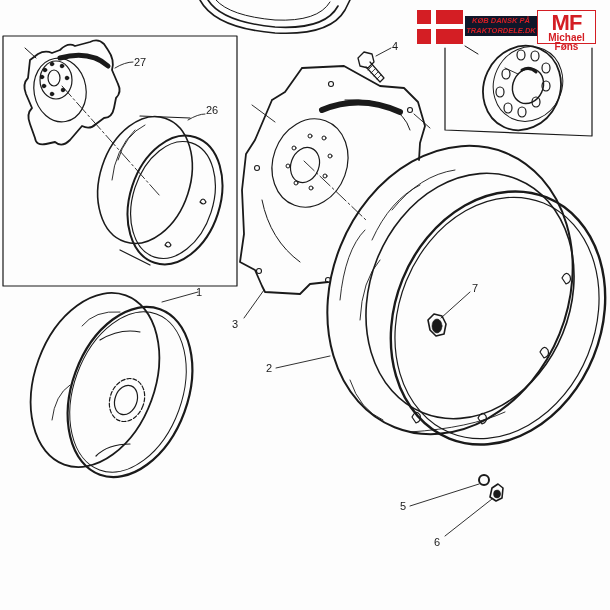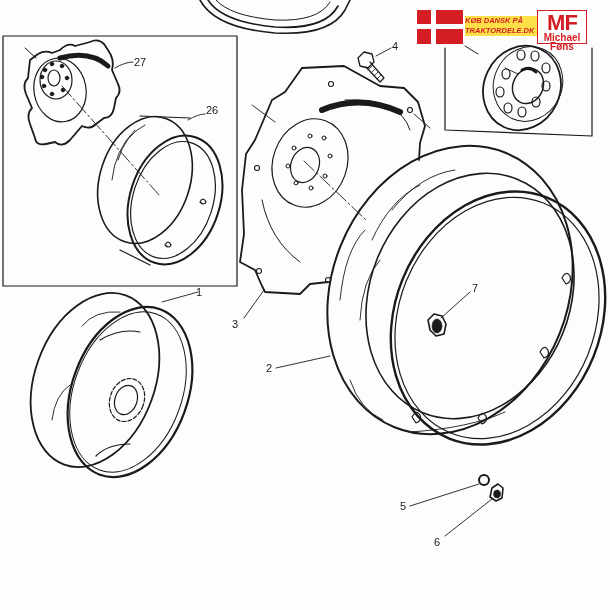--- a/index.html
+++ b/index.html
@@ -52,28 +52,28 @@
     .banner-text {
       position: absolute;
       left: 465px; top: 16px;
       width: 72px;
       font-family: "Liberation Sans", sans-serif;
       font-weight: bold;
       font-style: italic;
       font-size: 7.5px;
       line-height: 10px;
       color: #d41e24;
-      text-align: left;
-      background: #fde047;
+      text-align: center;
+      background: #0f172a;
     }
     .banner-text span { display: block; }
     .mf-logo {
       position: absolute;
       left: 537px; top: 10px;
-      width: 50px; height: 34px;
+      width: 59px; height: 34px;
       border: 1.5px solid #d41e24;
       background: #ffffff;
       box-sizing: border-box;
       text-align: center;
     }
     .mf-letters {
       display: block;
       font-family: "Liberation Sans", sans-serif;
       font-weight: bold;
       font-size: 22px;

